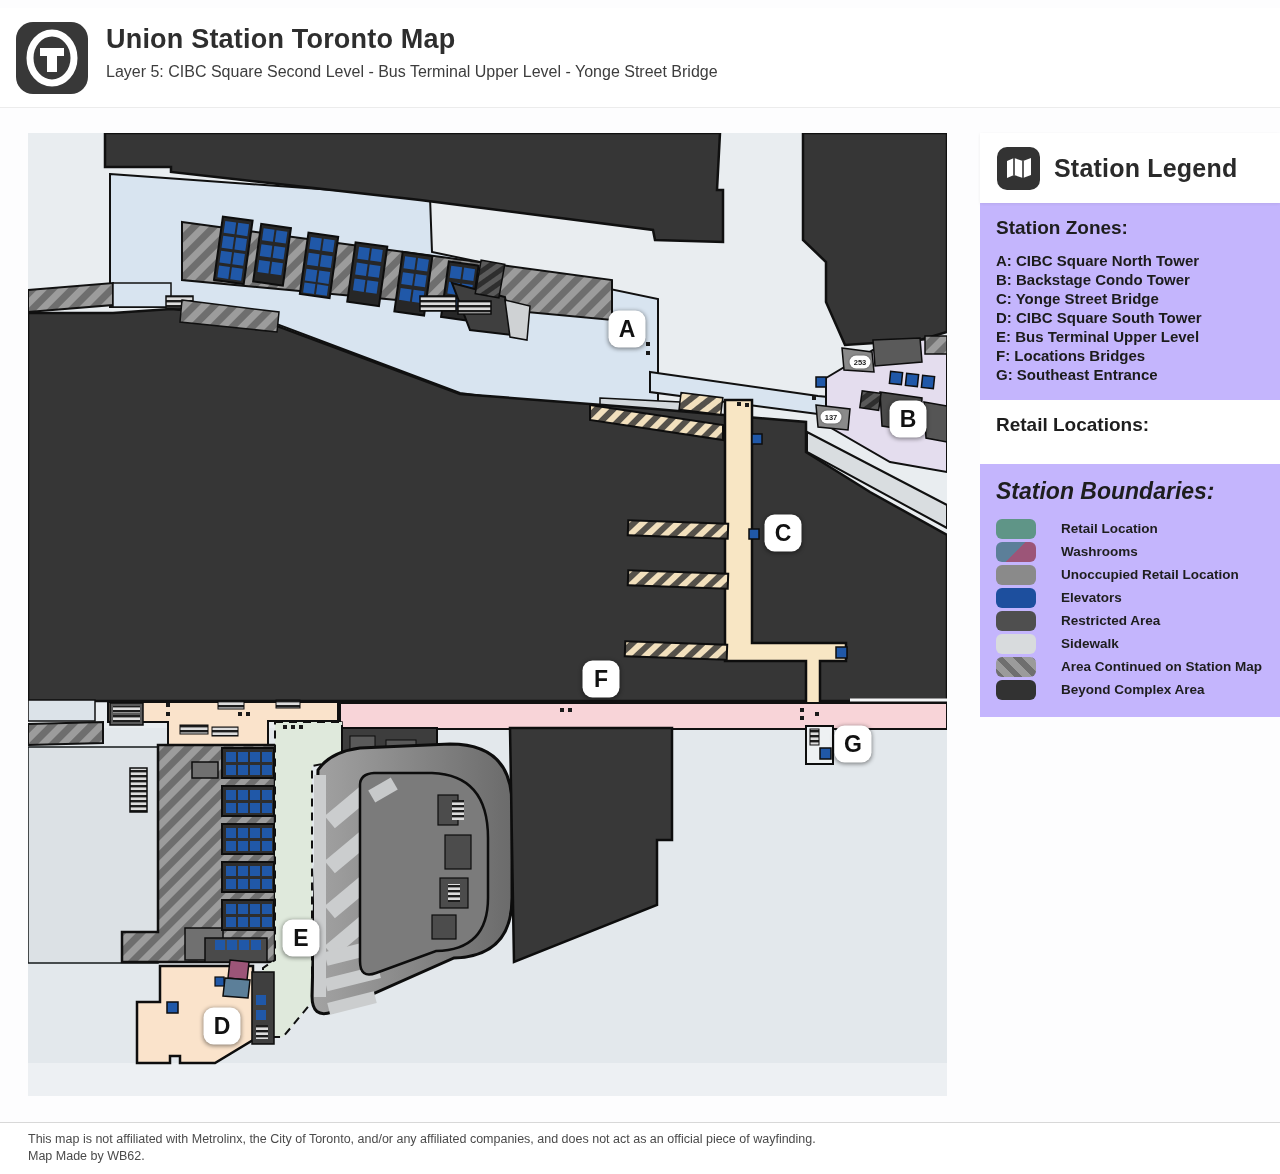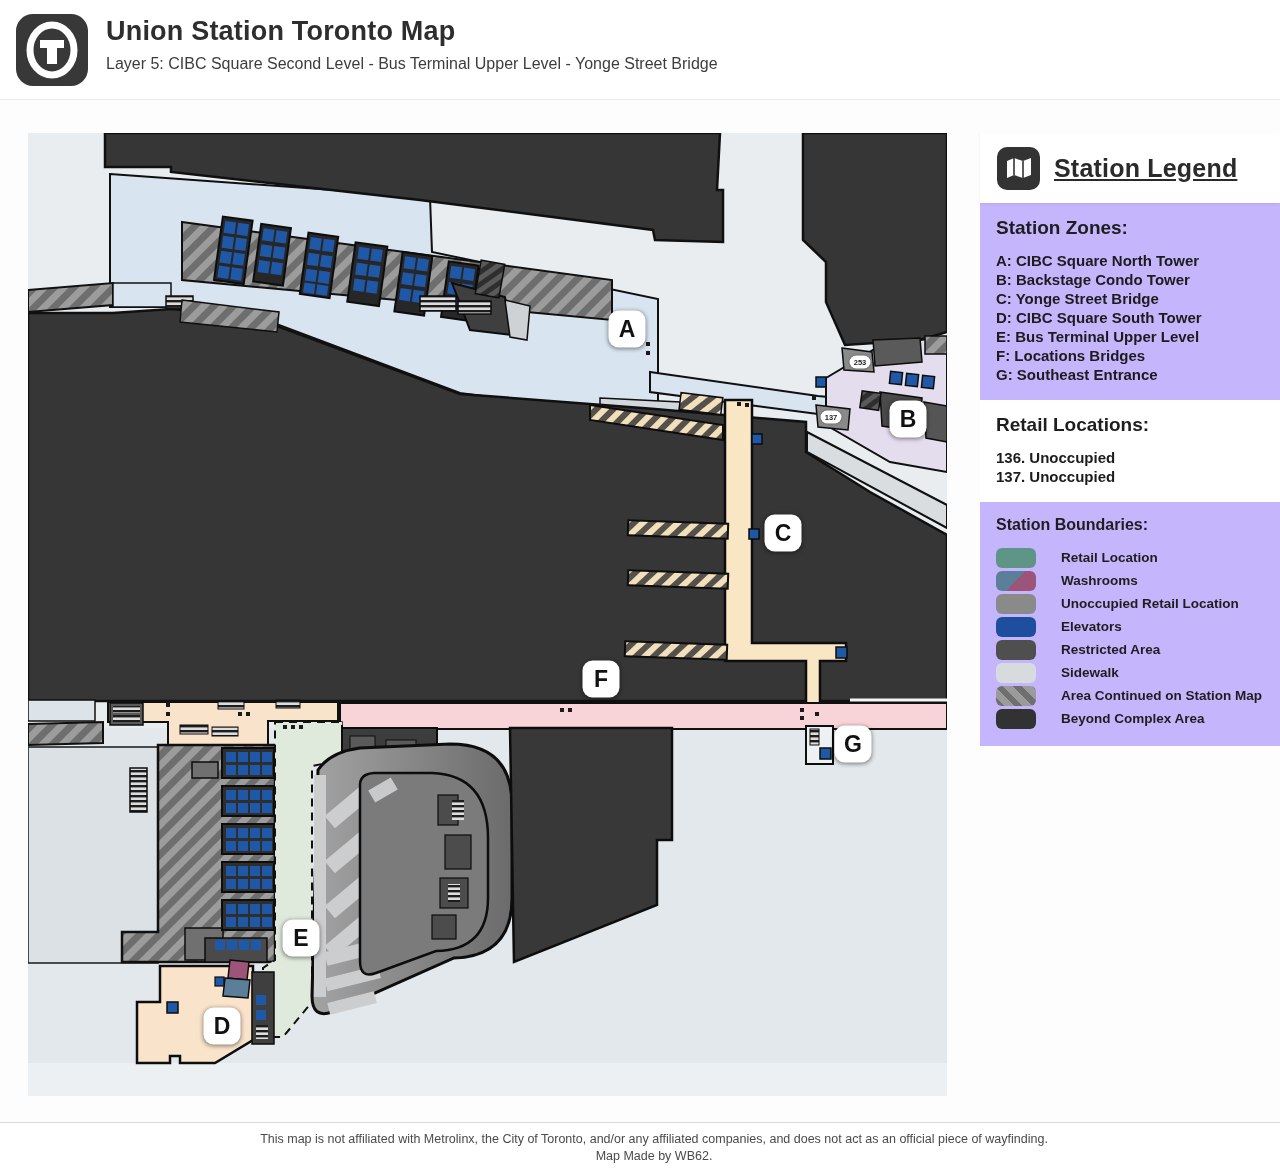--- a/index.html
+++ b/index.html
@@ -1,55 +1,55 @@
 <!DOCTYPE html>
 <html><head>
 <meta charset="utf-8">
 <style>
   * { margin:0; padding:0; box-sizing:border-box; }
   html,body { width:1280px; height:1174px; font-family:"Liberation Sans", sans-serif; background:#ffffff; }
   .page { position:relative; width:1280px; height:1174px; background:#fdfdfe; overflow:hidden; }
 
   
-  .app-header { position:absolute; left:0; top:0; width:1280px; height:100px; background:#ffffff; border-bottom:1px solid #ececec; }
+  .app-header { position:absolute; left:0; top:8px; width:1280px; height:100px; background:#ffffff; border-bottom:1px solid #ececec; }
   .logo-box { position:absolute; left:16px; top:14px; width:72px; height:72px; }
   .header-text { position:absolute; left:106px; top:16px; }
   .header-title { font-size:27px; font-weight:bold; color:#2e2e2e; letter-spacing:.2px; }
   .header-subtitle { font-size:16px; color:#3d3d3d; margin-top:8px; font-weight:400; }
 
   
   .map-wrap { position:absolute; left:28px; top:133px; width:919px; height:963px; }
   .map-wrap svg { display:block; }
   .map-overlay { position:absolute; left:0; top:0; width:100%; height:100%; pointer-events:none; }
   .map-pill { position:absolute; width:37px; height:37px; background:#ffffff; border-radius:10px;
     box-shadow:0 1px 4px rgba(0,0,0,.45); display:flex; align-items:center; justify-content:center;
     font-size:23px; font-weight:bold; color:#111; transform:translate(-50%,-50%); }
   .retail-badge { position:absolute; min-width:21px; height:13px; padding:0 3px; background:#ffffff; border-radius:7px;
     box-shadow:0 0 2px rgba(0,0,0,.5); display:flex; align-items:center; justify-content:center;
     font-size:7.5px; font-weight:bold; color:#222; transform:translate(-50%,-50%); }
 
   
   .legend { position:absolute; left:980px; top:133px; width:300px; }
   .legend-header { background:#ffffff; height:70px; display:flex; align-items:center; padding-left:17px; box-shadow:0 1px 3px rgba(0,0,0,.07); position:relative; z-index:2;}
   .legend-icon-box { width:43px; height:43px; background:#333333; border-radius:10px; display:flex; align-items:center; justify-content:center; }
-  .legend-title { font-size:25px; font-weight:bold; color:#2a2a2a; margin-left:14px; letter-spacing:.2px;text-decoration:underline; }
+  .legend-title { font-size:25px; font-weight:bold; color:#2a2a2a; margin-left:14px; letter-spacing:.2px; }
   .legend-section { padding:14px 16px 16px 16px; }
   .sec-gray { background:#c4b5fd; }
   .sec-white { background:#ffffff; }
   .legend-h { font-size:19px; font-weight:bold; color:#1e1e1e; margin-bottom:12px; }
-  .legend-h.big { font-size:16px; }
+  .legend-h.big { font-size:23px;font-style:italic; }
   .zone-line, .retail-line { font-size:15px; font-weight:600; color:#1c1c1c; line-height:19px; }
   .bound-row { display:flex; align-items:center; height:23px; }
   .bound-swatch { width:40px; height:20px; border-radius:6px; flex:0 0 40px; }
   .bound-label { font-size:13.5px; font-weight:600; color:#1e1e1e; margin-left:25px; }
   .swatch-hatch { background:repeating-linear-gradient(45deg,#6f6f6f 0 6px,#9b9b9b 6px 13px); }
   .swatch-washroom { background:linear-gradient(135deg,#5c7f99 0 50%,#9c5578 50% 100%); }
 
   
-  .app-footer { position:absolute; left:0; top:1122px; width:1280px; height:52px; background:#ffffff; border-top:1px solid #d8d8d8; padding:8px 0 0 28px;text-align:center; }
+  .app-footer { position:absolute; left:0; top:1122px; width:1280px; height:52px; background:#ffffff; border-top:1px solid #d8d8d8; padding:8px 0 0 28px; }
   .footer-line { font-size:12.5px; color:#4a4a4a; line-height:17px; }
 </style>
 </head>
 <body>
 
 <div class="page">
 
   <header class="app-header">
     <div class="logo-box">
       <svg width="72" height="72" viewBox="0 0 72 72">
@@ -399,24 +399,20 @@
           <div class="zone-line">C: Yonge Street Bridge</div>
           <div class="zone-line">D: CIBC Square South Tower</div>
           <div class="zone-line">E: Bus Terminal Upper Level</div>
           <div class="zone-line">F: Locations Bridges</div>
           <div class="zone-line">G: Southeast Entrance</div>
         </div>
     </section>
 
     <section class="legend-section sec-white">
       <div class="legend-h">Retail Locations:</div>
-      <div id="retail-list">
-          <div class="retail-line">136. Unoccupied</div>
-          <div class="retail-line">137. Unoccupied</div>
-        </div>
     </section>
 
     <section class="legend-section sec-gray">
       <div class="legend-h big">Station Boundaries:</div>
       <div id="bounds-list">
           <div class="bound-row">
             <span class="bound-swatch" style="background: rgb(95, 149, 135);"></span>
             <span class="bound-label">Retail Location</span>
           </div>
           <div class="bound-row">

